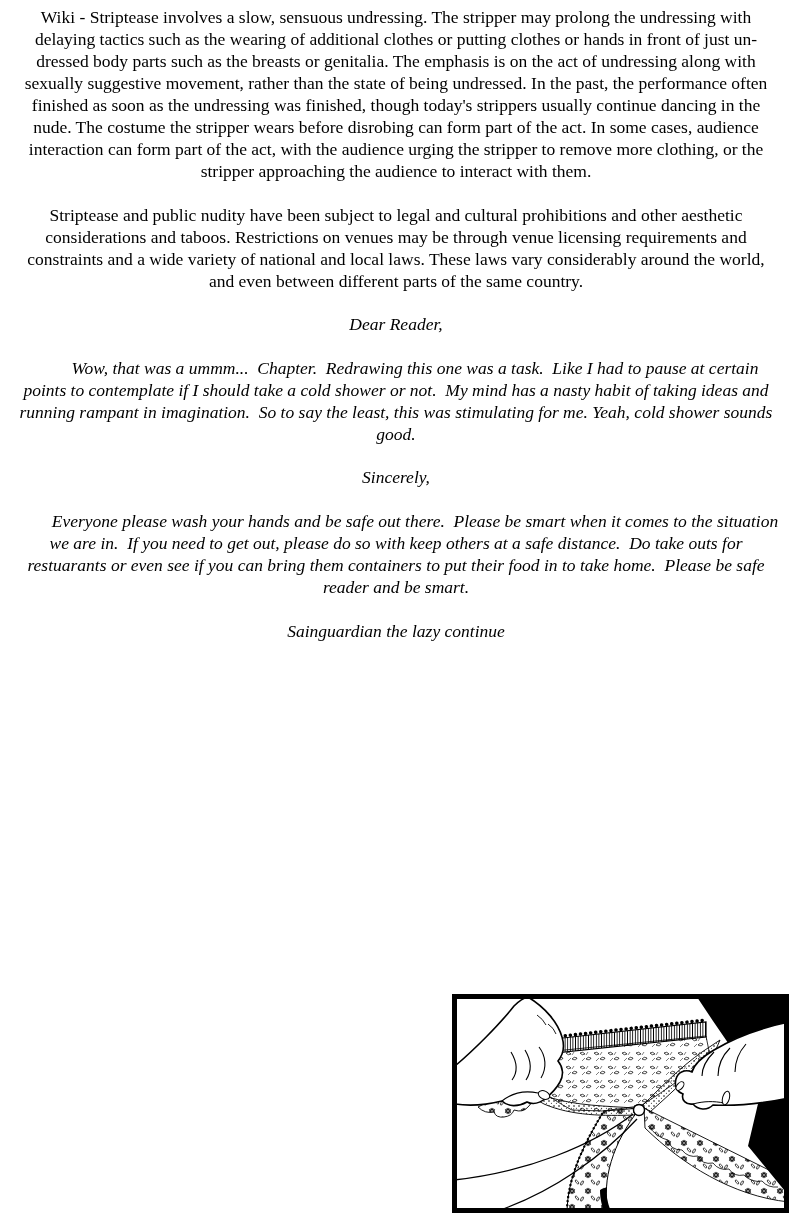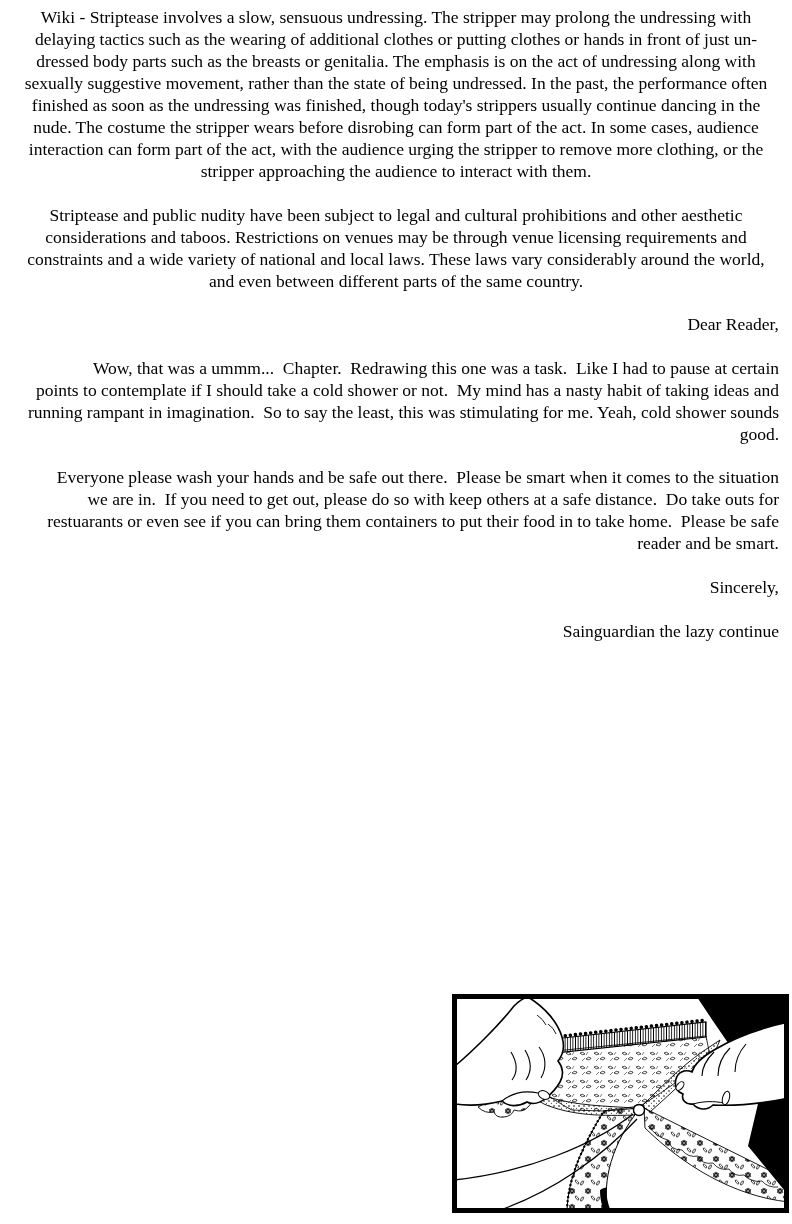--- a/index.html
+++ b/index.html
@@ -13,43 +13,43 @@
   }
   .page { position: absolute; inset: 0; }
   .text-block {
     position: absolute;
     left: 13px; right: 13px; top: 6px;
     font-size: 17.5px;
     line-height: 22px;
   }
   .text-block p { margin: 0 0 21.6px 0; }
   p.center { text-align: center; }
-  p.left { text-align: right; }
+  p.left { text-align: center; font-style: italic; }
   p.pre { white-space: pre-wrap; }
   p.indent { text-indent: 38px; }
   figure.illustration {
     position: absolute;
     left: 452px; top: 994px;
     width: 337px; height: 219px;
     margin: 0; padding: 0;
   }
   figure.illustration svg { display: block; width: 337px; height: 219px; }
 </style>
 </head>
 <body>
 
 <main class="page">
 
   <section class="text-block">
     <p class="center">Wiki - Striptease involves a slow, sensuous undressing. The stripper may prolong the undressing with delaying tactics such as the wearing of additional clothes or putting clothes or hands in front of just un­dressed body parts such as the breasts or genitalia. The emphasis is on the act of undressing along with sexually suggestive movement, rather than the state of being undressed. In the past, the performance often finished as soon as the undressing was finished, though today's strippers usually continue dancing in the nude. The costume the stripper wears before disrobing can form part of the act. In some cases, audience interaction can form part of the act, with the audience urging the stripper to remove more clothing, or the stripper approaching the audience to interact with them.</p>
     <p class="center">Striptease and public nudity have been subject to legal and cultural prohibitions and other aesthetic considerations and taboos. Restrictions on venues may be through venue licensing requirements and constraints and a wide variety of national and local laws. These laws vary considerably around the world, and even between different parts of the same country.</p>
     <p class="left">Dear Reader,</p>
     <p class="left pre indent">Wow, that was a ummm...  Chapter.  Redrawing this one was a task.  Like I had to pause at certain points to contemplate if I should take a cold shower or not.  My mind has a nasty habit of taking ideas and running rampant in imagination.  So to say the least, this was stimulating for me. Yeah, cold shower sounds good.</p>
+    <p class="left">Sincerely,</p>
     <p class="left pre indent">Everyone please wash your hands and be safe out there.  Please be smart when it comes to the situation we are in.  If you need to get out, please do so with keep others at a safe distance.  Do take outs for restuarants or even see if you can bring them containers to put their food in to take home.  Please be safe reader and be smart.</p>
-    <p class="left">Sincerely,</p>
     <p class="left">Sainguardian the lazy continue</p>
   </section>
 
   <figure class="illustration">
     <svg viewBox="0 0 337 219" xmlns="http://www.w3.org/2000/svg">
       <defs>
         <pattern id="leaf" width="14" height="14" patternUnits="userSpaceOnUse">
           <path d="M2,3 q3,-2 5,1 q-3,2 -5,-1 z" fill="none" stroke="#000" stroke-width="0.7"></path>
           <path d="M8,9 q2,-3 5,-1 q-1,3 -5,1 z" fill="none" stroke="#000" stroke-width="0.7"></path>
           <path d="M4,11 l3,-3 M10,2 l-2,3" stroke="#000" stroke-width="0.5"></path>

